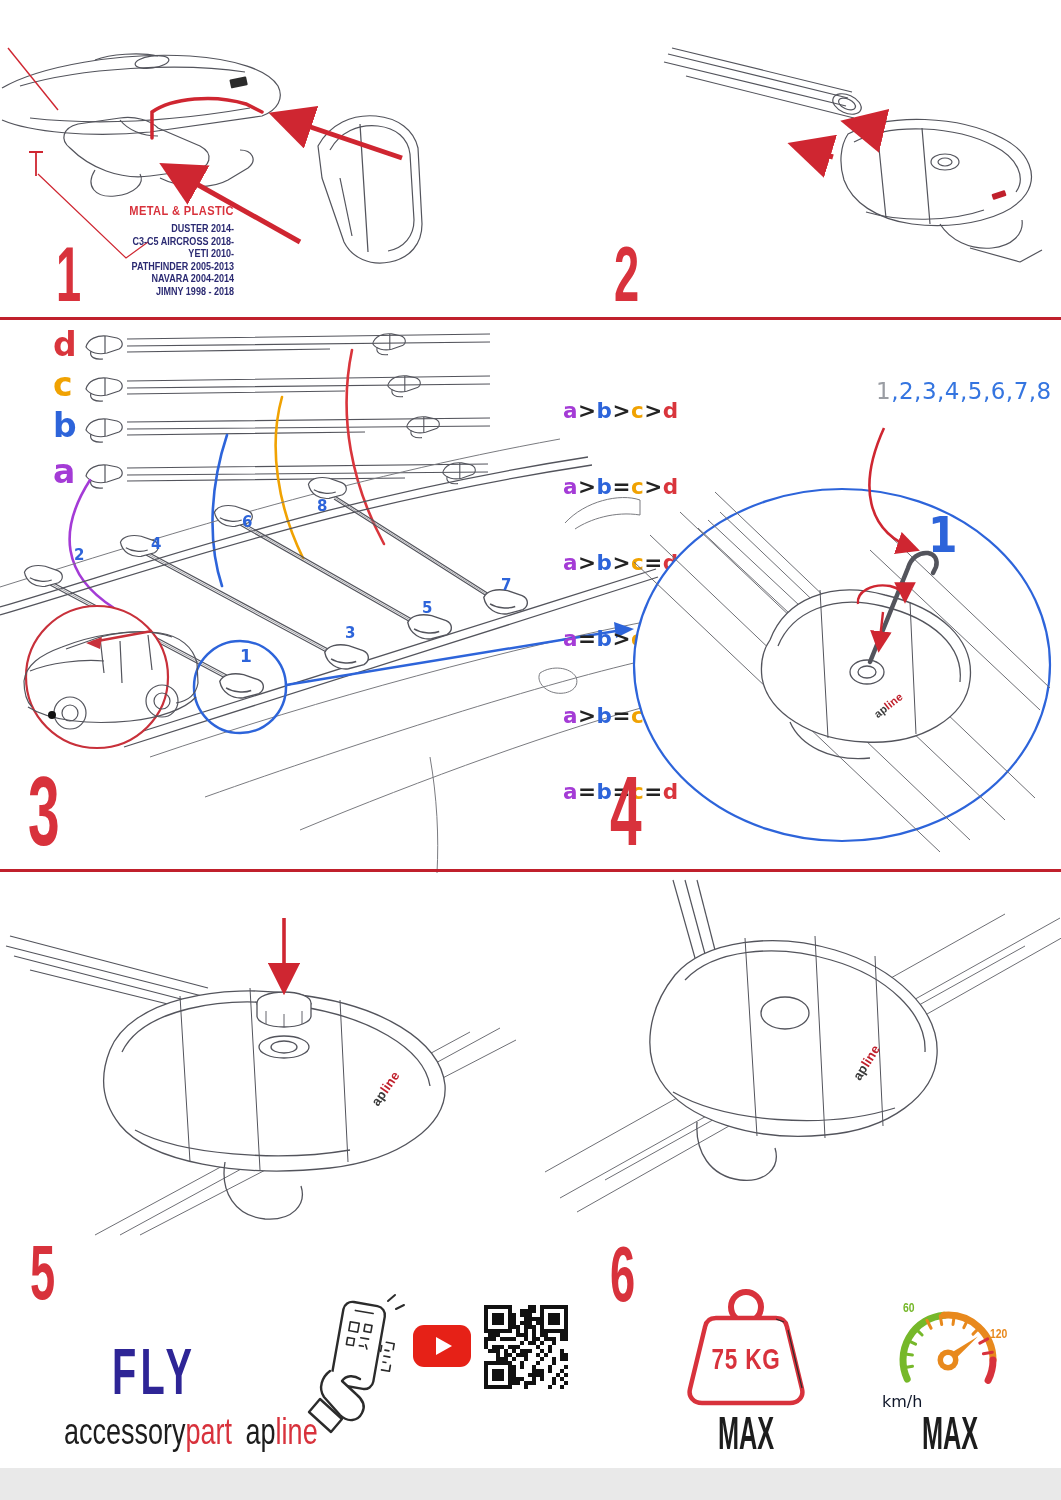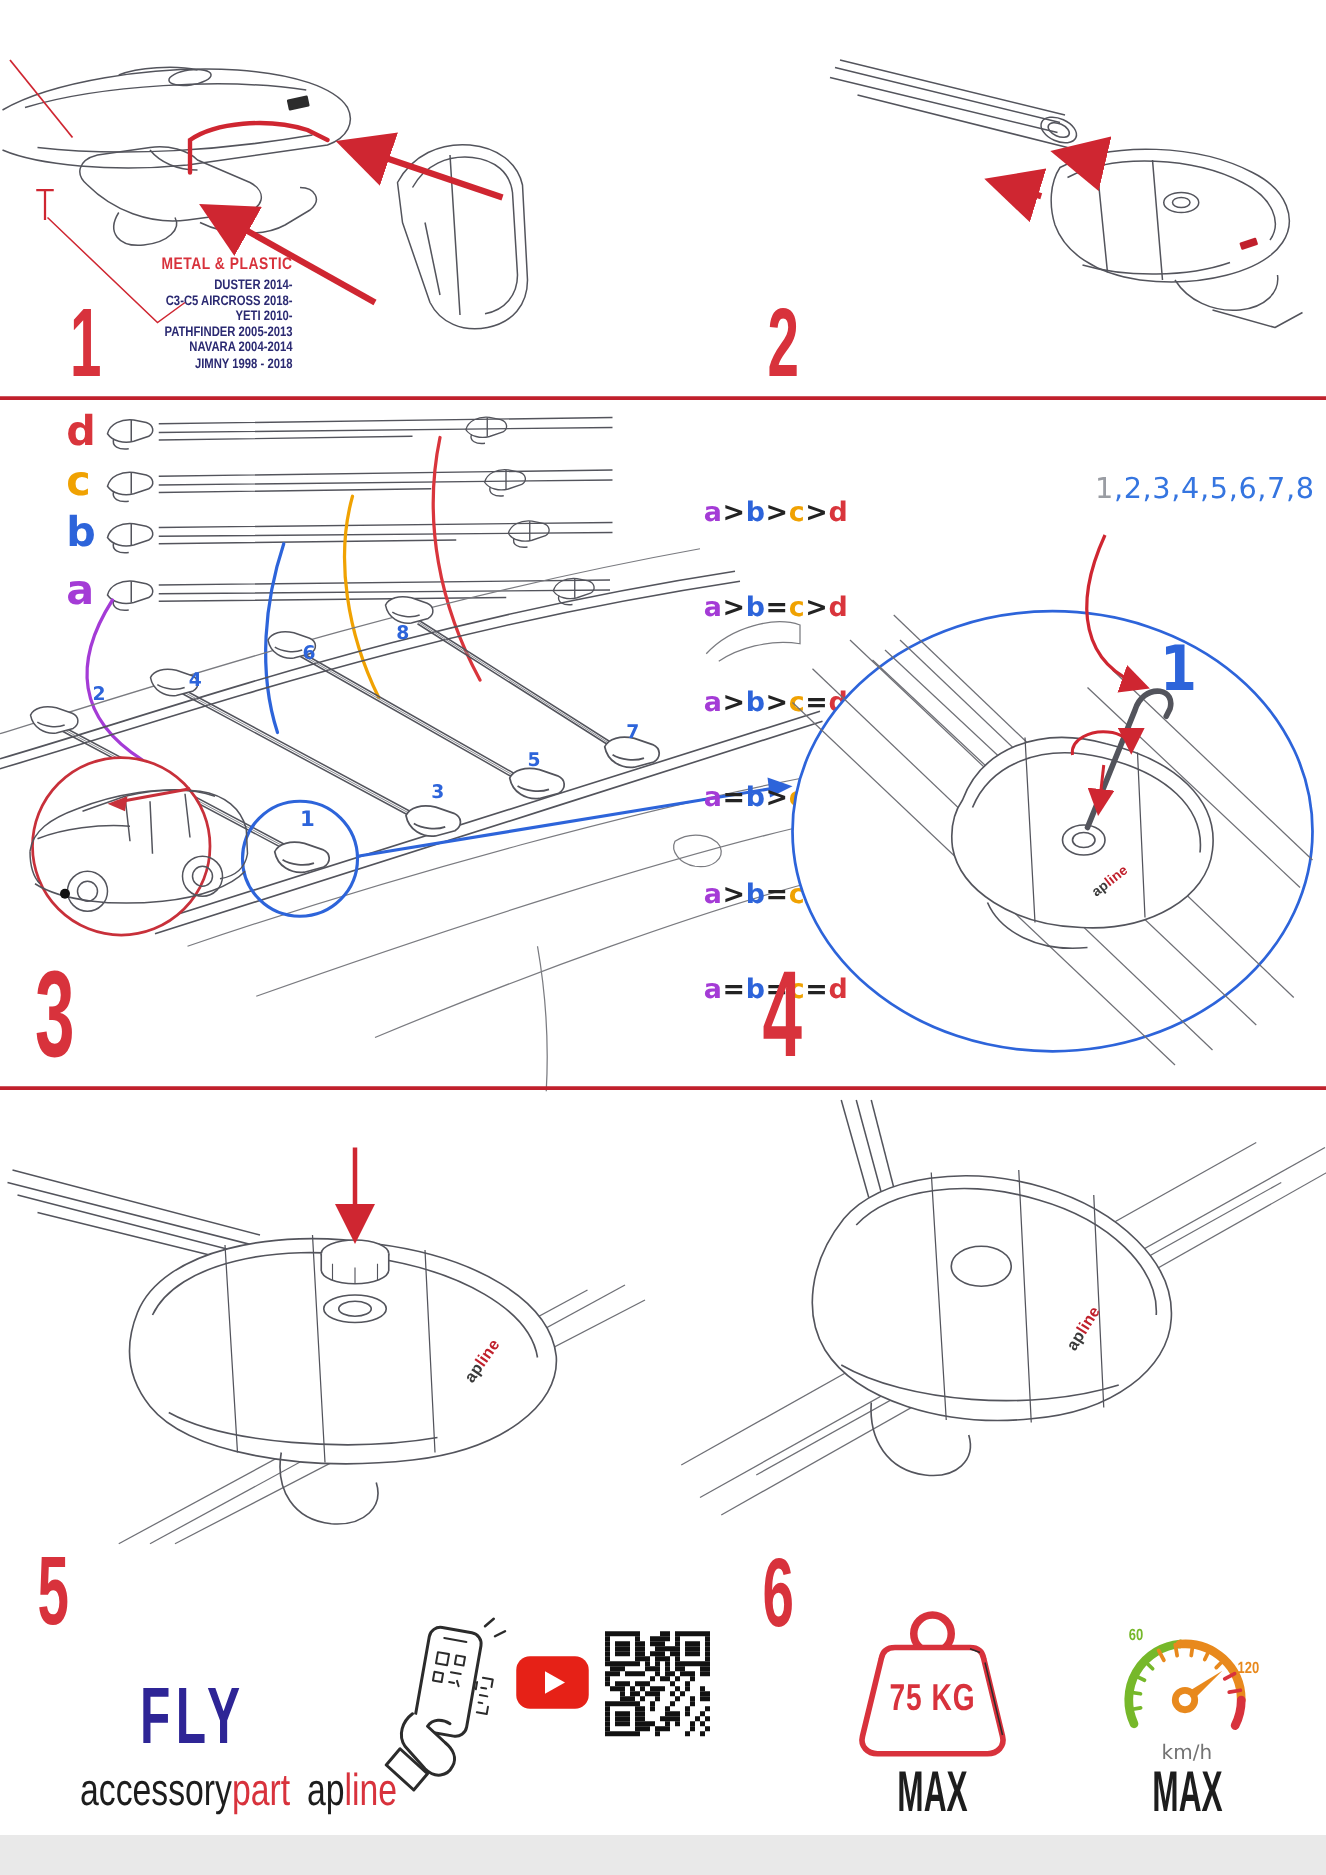--- a/index.html
+++ b/index.html
@@ -30,21 +30,21 @@
   .fly{position:absolute;left:112px;top:1340px;color:#2e2596;font-weight:600;font-size:64px;line-height:1;
        letter-spacing:7px;transform:scaleX(.62);transform-origin:0 0;}
   .brandline{position:absolute;left:64px;top:1414px;font-size:36px;font-weight:500;line-height:1;
              transform:scaleX(.75);transform-origin:0 0;white-space:nowrap;}
   .brandline .b{color:#1d1d1d;} .brandline .r{color:#d8323c;} .brandline .gap{display:inline-block;width:18px;}
   .wkg{position:absolute;left:676px;top:1342px;width:140px;text-align:center;color:#d8323c;font-weight:700;
        font-size:30px;transform:scaleX(.75);transform-origin:50% 0;letter-spacing:1px;}
   .maxlbl{position:absolute;width:140px;text-align:center;color:#1d1d1d;font-weight:700;font-size:46px;line-height:1;
           transform:scaleX(.55);transform-origin:50% 0;}
   .speedlbl{position:absolute;font-weight:700;font-size:13px;transform:scaleX(.8);transform-origin:0 0;}
-  .kmh{position:absolute;left:882px;top:1392px;width:135px;text-align:center;color:#737373;font-weight:500;
+  .kmh{position:absolute;left:882px;top:1392px;width:135px;text-align:left;color:#0f172a;font-weight:500;
        font-size:16px;font-family:"DejaVu Sans",sans-serif;}
   .qr{position:absolute;left:484px;top:1305px;width:84px;height:84px;display:grid;
       grid-template-columns:repeat(21,1fr);grid-template-rows:repeat(21,1fr);}
   .qr div{width:100%;height:100%;} .qr .d{background:#111;}
 </style>
 </head>
 <body>
 <div id="canvas">
 
 <svg style="left:0;top:28px" width="450" height="290" viewBox="0 0 450 290">

